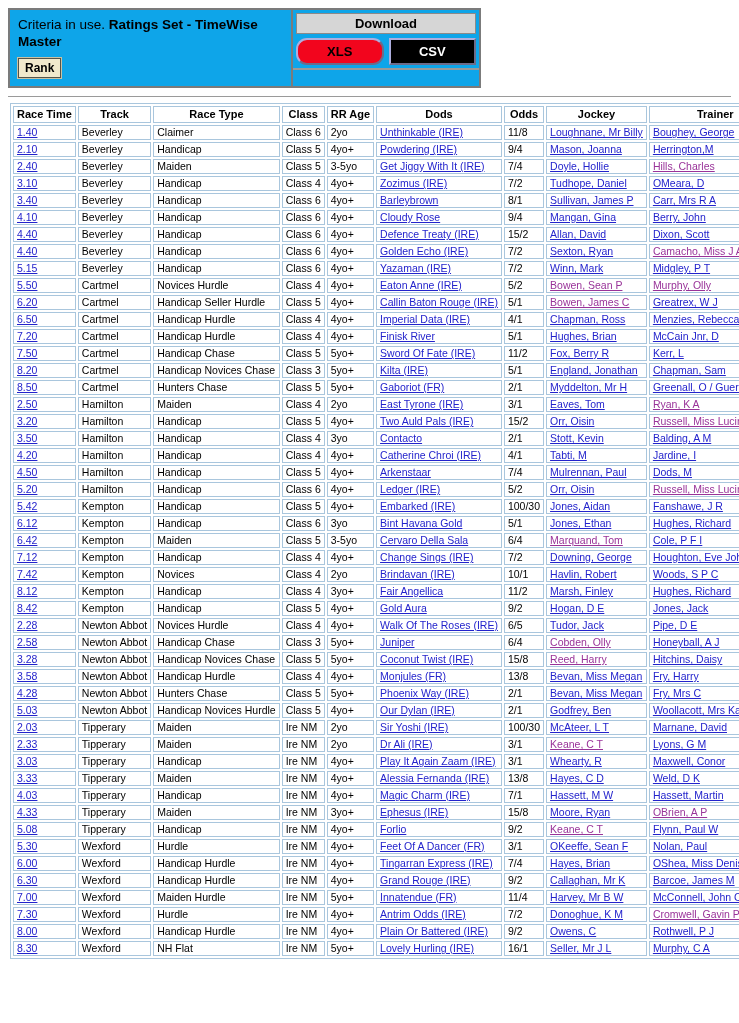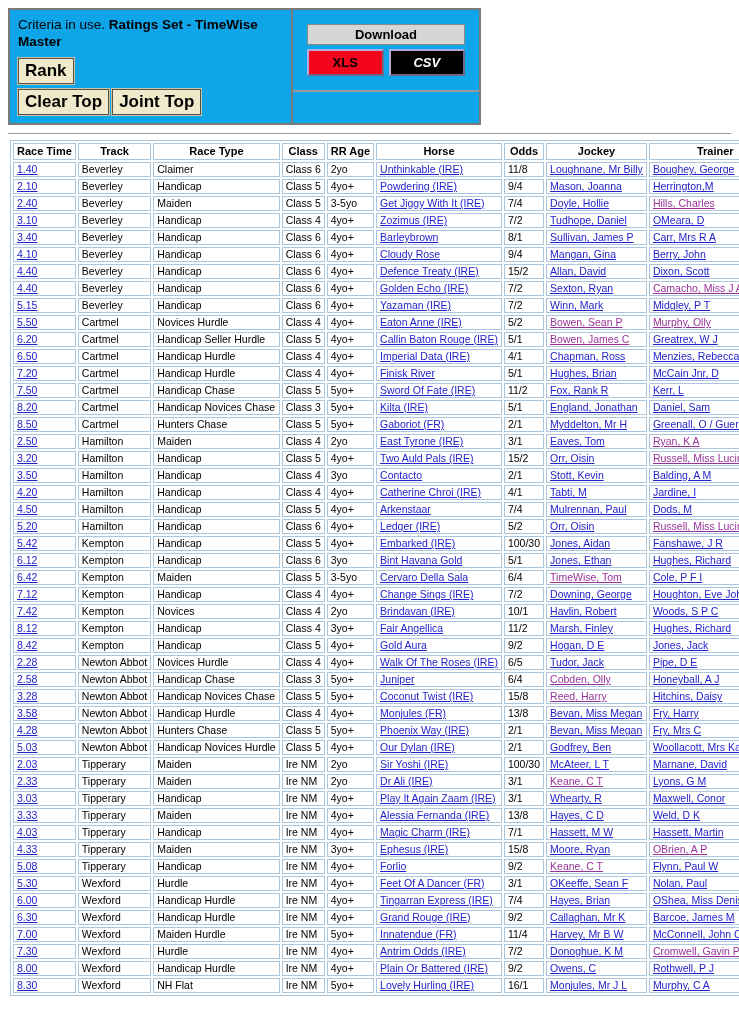--- a/index.html
+++ b/index.html
@@ -14,36 +14,36 @@
   }
   
   .top-box{display:flex;width:473px;border:2px solid var(--box-border);background:#0ea5e9;}
   .top-left{flex:1;padding:6px 8px 8px 8px;}
   .criteria{font-size:13.5px;line-height:17px;}
   .criteria b{font-weight:bold;}
   .btn-row{margin-top:8px;}
   .btn-row2{margin-top:5px;display:flex;gap:3px;}
   button.plain{
     background:var(--button-beige);border:1px solid #55544a;outline:1px solid #c9c2a4;
-    font-family:"Liberation Sans", sans-serif;font-weight:bold;font-size:17px;
+    font-family:"Liberation Sans", sans-serif;font-weight:bold;font-size:12px;
     padding:2px 6px;color:#000;cursor:pointer;
   }
   .top-right{width:188px;border-left:2px solid var(--box-border);padding:0;}
-  .download-wrap{border-bottom:2px solid #9a9a9a;padding:14px;}
+  .download-wrap{border-bottom:2px solid #9a9a9a;padding:3px;}
   .download-title{
     border:1px solid #8a8a8a;background:var(--download-gray);text-align:center;
     font-weight:bold;font-size:13px;padding:2px 0;
   }
   .download-buttons{display:flex;gap:5px;margin-top:4px;}
   .download-buttons button{
     flex:1;font-family:"Liberation Sans", sans-serif;font-weight:bold;font-size:13px;
     border:2px outset #aeaede;padding:4px 0;cursor:pointer;
   }
-  button.xls{background:var(--xls-red);color:#000;}
-  button.csv{background:var(--csv-black);color:#fff;font-style:italic;}
+  button.xls{background:var(--xls-red);color:#000;border-radius:11px;}
+  button.csv{background:var(--csv-black);color:#fff;}
   hr.sep{border:none;border-top:1px solid #9a9a9a;margin:8px 0 6px 0;}
   
   .table-clip{width:731px;overflow:hidden;margin-left:2px;margin-top:4px;}
   table.ratings{
     border-collapse:separate;border-spacing:2px;background:#fff;
     border:1px solid var(--table-border);table-layout:fixed;
   }
   table.ratings th, table.ratings td{
     border:1px solid var(--table-border);padding:0 3px;white-space:nowrap;overflow:hidden;
     font-size:10.5px;line-height:13px;text-align:left;background:#fff;
@@ -55,24 +55,20 @@
 </head>
 <body>
 
 <div class="top-box">
   <div class="top-left">
     <div class="criteria">
       <div><span>Criteria in use. </span><b>Ratings Set - TimeWise Master</b></div>
     </div>
     <div class="btn-row">
       <button class="plain">Rank</button>
-    </div>
-    <div class="btn-row2">
-      <button class="plain">Clear Top</button>
-      <button class="plain">Joint Top</button>
     </div>
   </div>
   <div class="top-right">
     <div class="download-wrap">
       <div class="download-title">Download</div>
       <div class="download-buttons">
         <button class="xls">XLS</button>
         <button class="csv">CSV</button>
       </div>
     </div>
@@ -94,21 +90,21 @@
         <col style="width:80px">
       <col style="width:110px">
     </colgroup>
     <thead>
         <tr>
           <th>Race Time</th>
           <th>Track</th>
           <th>Race Type</th>
           <th>Class</th>
           <th>RR Age</th>
-          <th>Horse</th>
+          <th>Dods</th>
           <th>Odds</th>
           <th>Jockey</th>
           <th>Trainer</th>
         </tr>
       </thead>
     <tbody>
         <tr>
           <td><a href="#" class="">1.40</a></td>
           <td>Beverley</td>
           <td>Claimer</td>
@@ -252,33 +248,33 @@
           <td><a href="#" class="">McCain Jnr, D</a></td>
         </tr>
         <tr>
           <td><a href="#" class="">7.50</a></td>
           <td>Cartmel</td>
           <td>Handicap Chase</td>
           <td>Class 5</td>
           <td>5yo+</td>
           <td><a href="#" class="">Sword Of Fate (IRE)</a></td>
           <td>11/2</td>
-          <td><a href="#" class="">Fox, Rank R</a></td>
+          <td><a href="#" class="">Fox, Berry R</a></td>
           <td><a href="#" class="">Kerr, L</a></td>
         </tr>
         <tr>
           <td><a href="#" class="">8.20</a></td>
           <td>Cartmel</td>
           <td>Handicap Novices Chase</td>
           <td>Class 3</td>
           <td>5yo+</td>
           <td><a href="#" class="">Kilta (IRE)</a></td>
           <td>5/1</td>
           <td><a href="#" class="">England, Jonathan</a></td>
-          <td><a href="#" class="">Daniel, Sam</a></td>
+          <td><a href="#" class="">Chapman, Sam</a></td>
         </tr>
         <tr>
           <td><a href="#" class="">8.50</a></td>
           <td>Cartmel</td>
           <td>Hunters Chase</td>
           <td>Class 5</td>
           <td>5yo+</td>
           <td><a href="#" class="">Gaboriot (FR)</a></td>
           <td>2/1</td>
           <td><a href="#" class="">Myddelton, Mr H</a></td>
@@ -373,21 +369,21 @@
           <td><a href="#" class="">Hughes, Richard</a></td>
         </tr>
         <tr>
           <td><a href="#" class="">6.42</a></td>
           <td>Kempton</td>
           <td>Maiden</td>
           <td>Class 5</td>
           <td>3-5yo</td>
           <td><a href="#" class="">Cervaro Della Sala</a></td>
           <td>6/4</td>
-          <td><a href="#" class="visited">TimeWise, Tom</a></td>
+          <td><a href="#" class="visited">Marquand, Tom</a></td>
           <td><a href="#" class="">Cole, P F I</a></td>
         </tr>
         <tr>
           <td><a href="#" class="">7.12</a></td>
           <td>Kempton</td>
           <td>Handicap</td>
           <td>Class 4</td>
           <td>4yo+</td>
           <td><a href="#" class="">Change Sings (IRE)</a></td>
           <td>7/2</td>
@@ -637,18 +633,18 @@
           <td><a href="#" class="">Rothwell, P J</a></td>
         </tr>
         <tr>
           <td><a href="#" class="">8.30</a></td>
           <td>Wexford</td>
           <td>NH Flat</td>
           <td>Ire NM</td>
           <td>5yo+</td>
           <td><a href="#" class="">Lovely Hurling (IRE)</a></td>
           <td>16/1</td>
-          <td><a href="#" class="">Monjules, Mr J L</a></td>
+          <td><a href="#" class="">Seller, Mr J L</a></td>
           <td><a href="#" class="">Murphy, C A</a></td>
         </tr>
       </tbody>
   </table>
 </div>
 
 </body></html>

